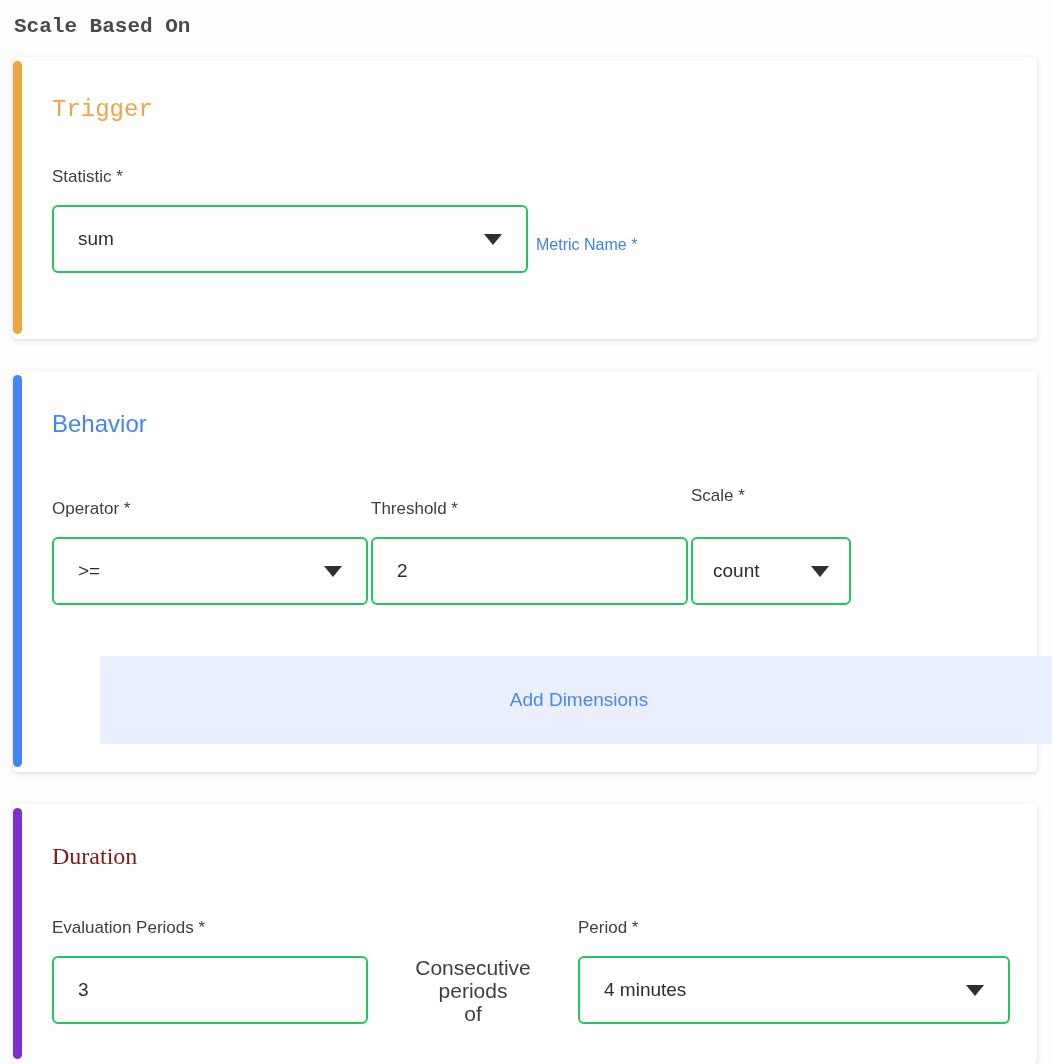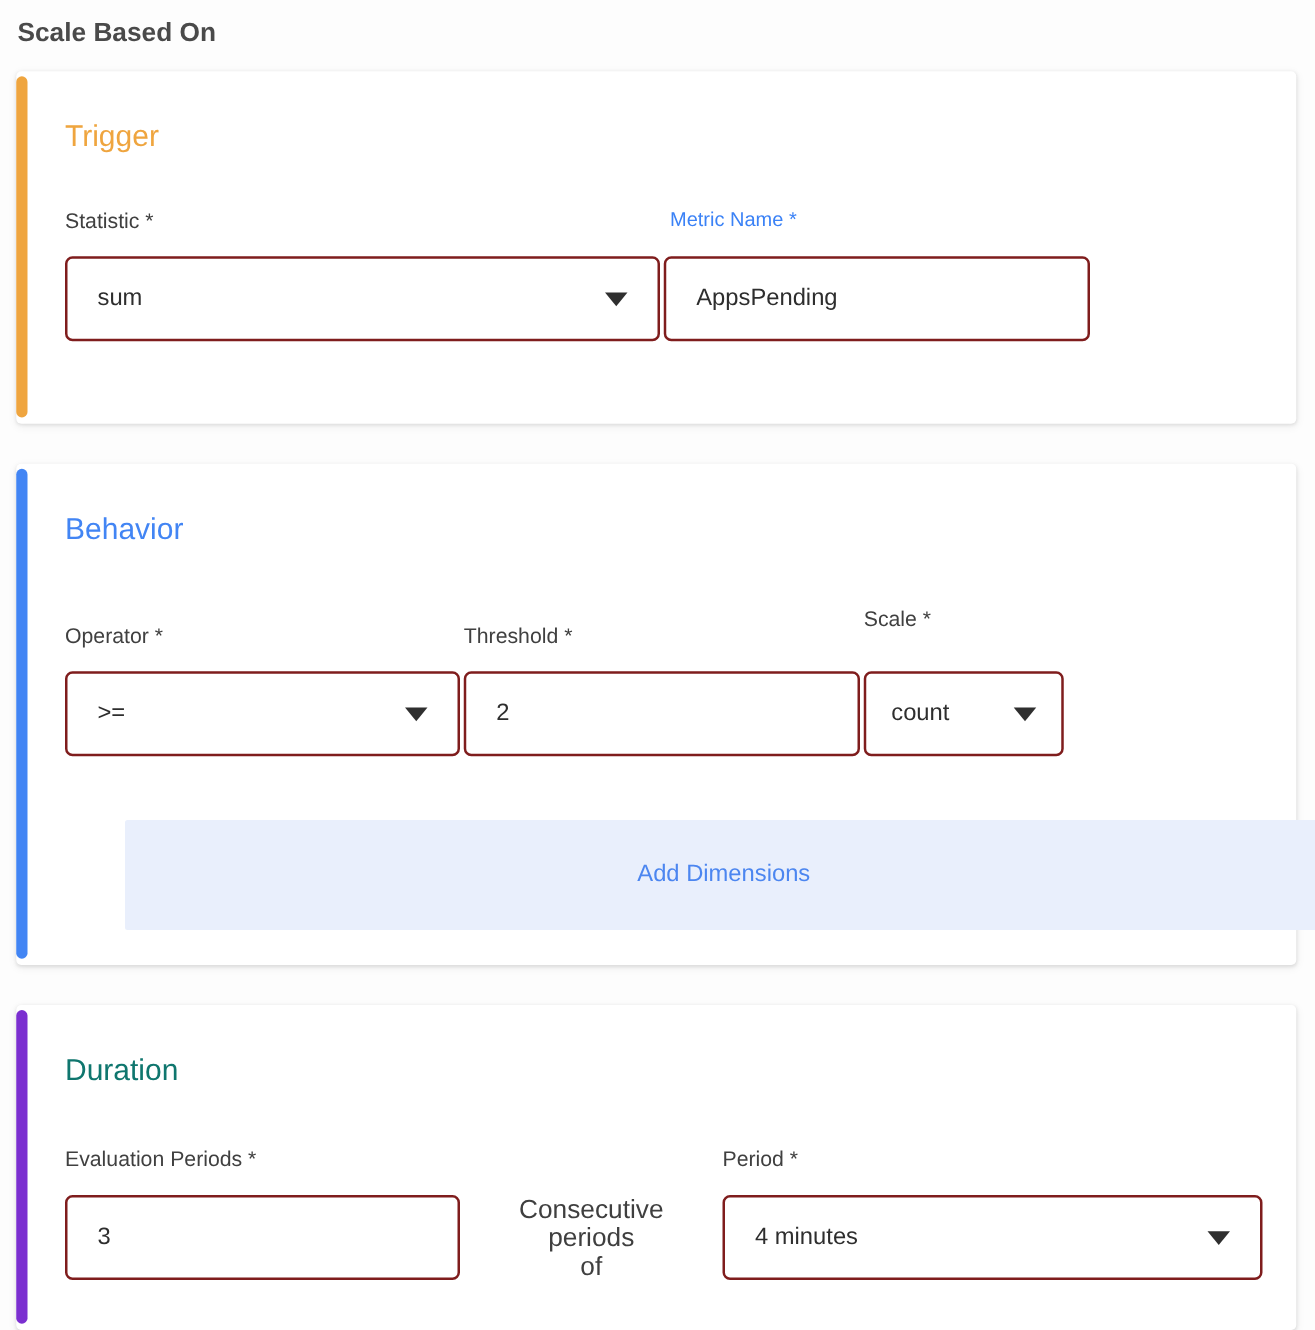--- a/index.html
+++ b/index.html
@@ -8,20 +8,21 @@
     background: #fdfdfd;
     font-family: "Liberation Sans", sans-serif;
     overflow: hidden;
   }
   .page-title {
     padding: 13px 0 0 14px;
     font-size: 21px;
     font-weight: 700;
     color: #4a4a4a;
     line-height: 27px;
+    font-family: Liberation Mono, monospace;
   }
   .cards {
     padding-left: 13px;
     margin-top: 17px;
   }
   .card {
     position: relative;
     width: 1024px;
     background: #ffffff;
     border-radius: 4px;
@@ -62,21 +63,21 @@
   }
   .field-label.muted {
     font-size: 16px;
     color: #3b82f6;
     padding-left: 5px;
   }
   .field-label.shift-up { position: relative; top: -13px; }
 
   .control {
     height: 68px;
-    border: 2px solid #7f1d1d;
+    border: 2px solid #22c55e;
     border-radius: 6px;
     background: #fff;
     font-size: 19px;
     color: #2e2e2e;
     width: 100%;
   }
   .select {
     display: flex;
     align-items: center;
     justify-content: space-between;
@@ -136,32 +137,31 @@
 </style>
 </head>
 <body>
 
 <div class="page-title">Scale Based On</div>
 
 <div class="cards">
 
   <section class="card card-trigger">
     <div class="accent-bar" style="background-color: rgb(239, 165, 63);"></div>
-    <h2 class="card-heading" style="color: rgb(239, 165, 63);">Trigger</h2>
+    <h2 class="card-heading" style="color: rgb(239, 165, 63); font-family: Liberation Mono, monospace;">Trigger</h2>
     <div class="fields-row">
       <div class="field-col w-statistic">
         <div class="field-label">Statistic *</div>
         <div class="control select" role="button">
           <span>sum</span>
           <span class="caret"></span>
         </div>
       </div>
       <div class="field-col w-metric">
         <div class="field-label muted">Metric Name *</div>
-        <input class="control" type="text" value="AppsPending" style="">
       </div>
     </div>
   </section>
 
   <section class="card card-behavior">
     <div class="accent-bar" style="background-color: rgb(66, 133, 244);"></div>
     <h2 class="card-heading" style="color: rgb(66, 133, 244);">Behavior</h2>
     <div class="fields-row">
       <div class="field-col w-operator">
         <div class="field-label">Operator *</div>
@@ -180,21 +180,21 @@
           <span>count</span>
           <span class="caret"></span>
         </div>
       </div>
     </div>
     <button class="add-dims-btn" style="background-color: rgb(233, 239, 252); color: rgb(76, 134, 240);">Add Dimensions</button>
   </section>
 
   <section class="card card-duration">
     <div class="accent-bar" style="background-color: rgb(123, 47, 208);"></div>
-    <h2 class="card-heading" style="color: #0f766e;">Duration</h2>
+    <h2 class="card-heading" style="color: #7f1d1d; font-family: Liberation Serif, serif;">Duration</h2>
     <div class="fields-row">
       <div class="field-col w-evalper">
         <div class="field-label">Evaluation Periods *</div>
         <input class="control" type="text" value="3" style="">
       </div>
       <div class="connector">
         <span>
           <span>Consecutive periods</span>
           <span>of</span>
         </span>

